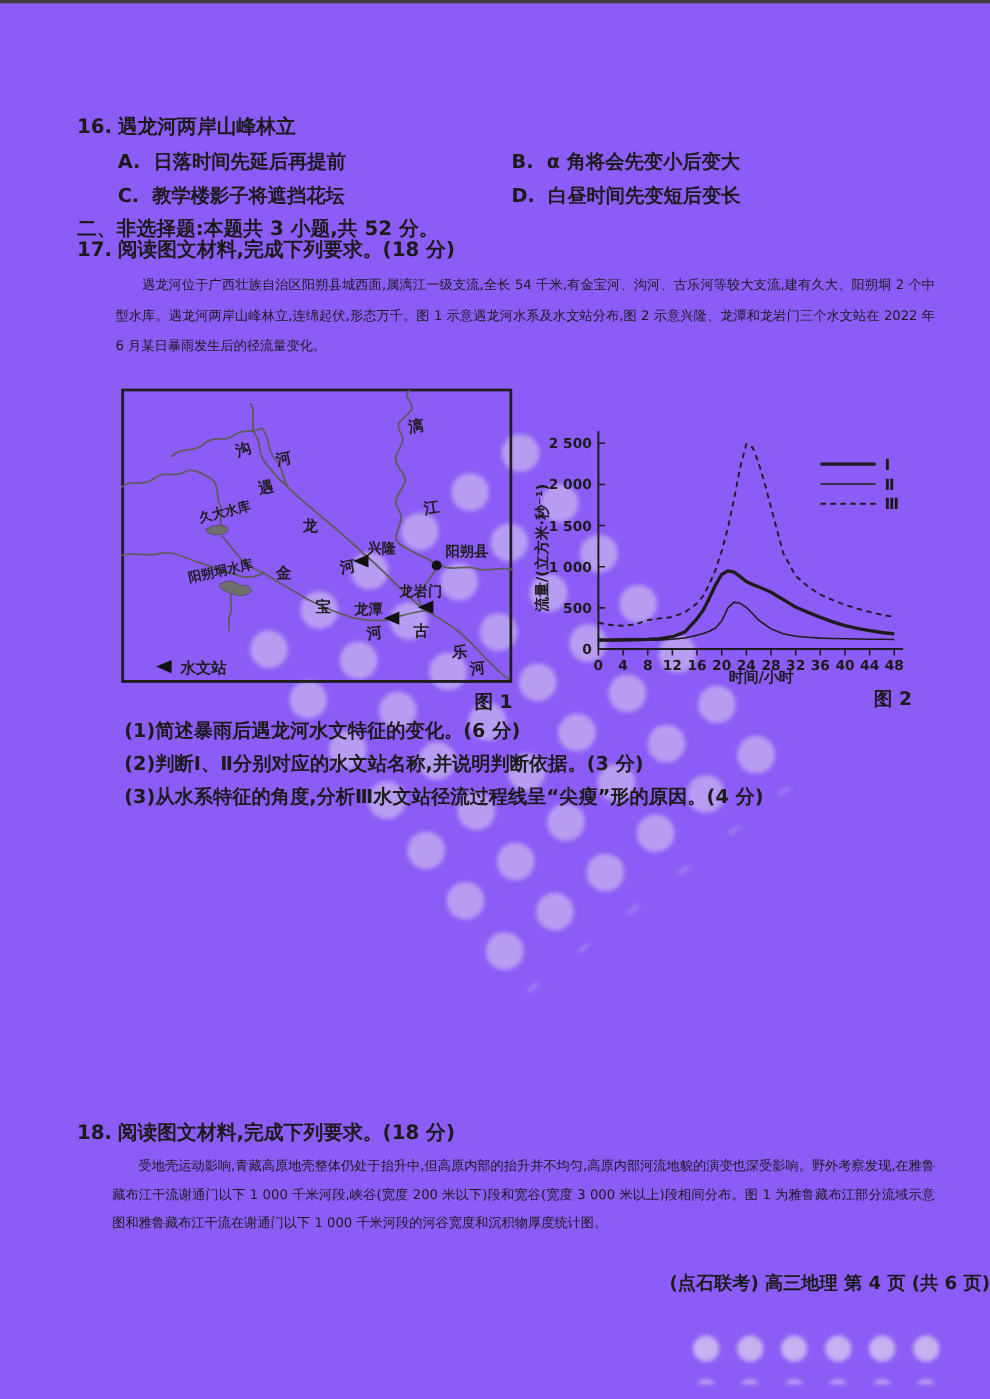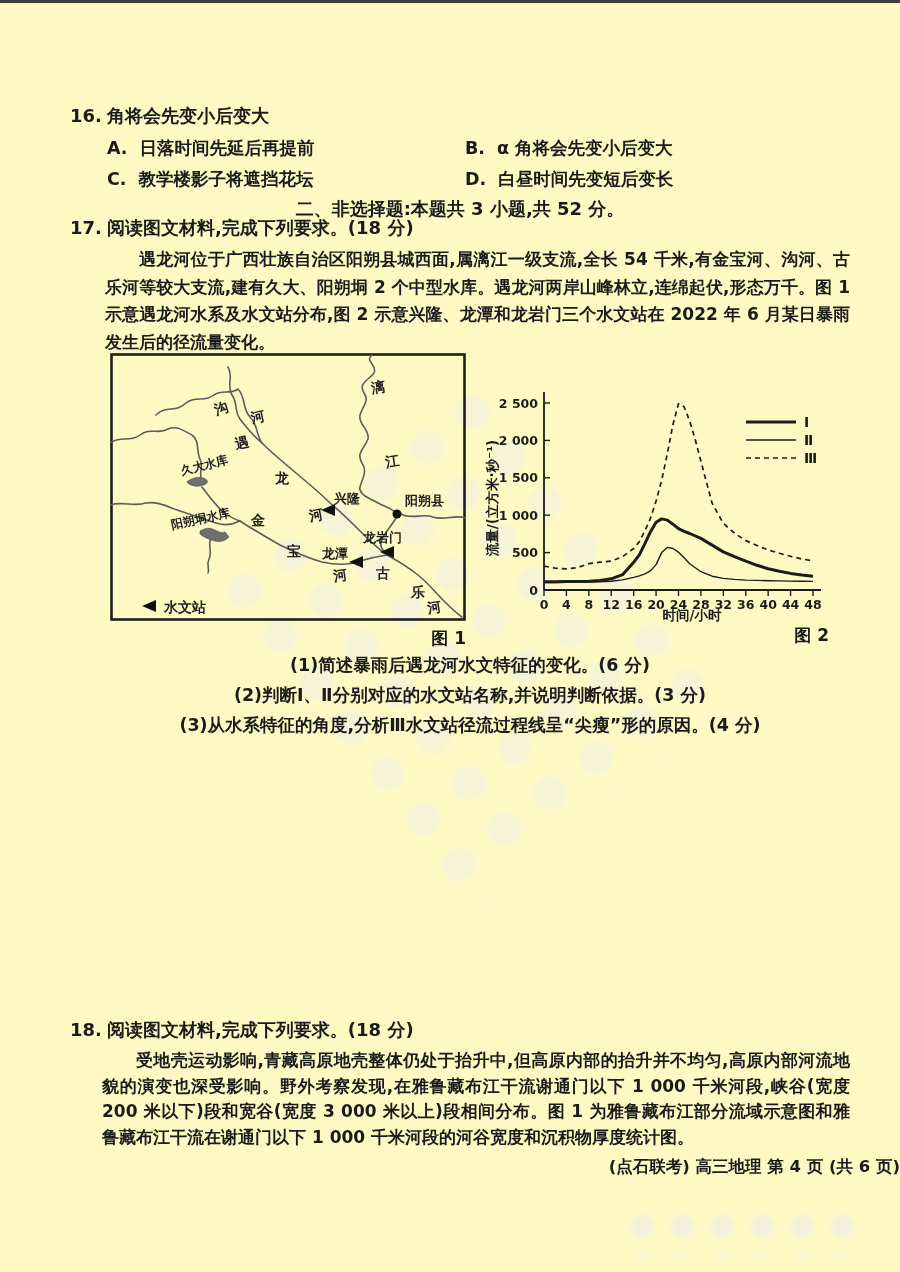--- a/index.html
+++ b/index.html
@@ -1,35 +1,35 @@
 <!DOCTYPE html>
 <html><head>
 <meta charset="utf-8">
 <style>
   html,body{margin:0;padding:0;background:#ffffff;}
-  .page{position:relative;width:900px;height:1272px;background:#fef9c3;overflow:hidden;
+  .page{position:relative;width:900px;height:1272px;background:#8b5cf6;overflow:hidden;
         font-family:"DejaVu Sans","Liberation Sans",sans-serif;color:#1b1b1b;}
   .topline{position:absolute;top:0;left:0;right:0;height:3px;background:#3d3d3d;}
 
   .qline{display:flex;font-weight:bold;font-size:18px;line-height:24px;}
   .qnum{width:37px;flex:none;}
   .opts-row{display:flex;margin-top:8px;font-weight:bold;font-size:17.5px;line-height:24px;}
   .opt{display:flex;}
   .opt-left{width:358px;margin-left:37px;box-sizing:border-box;flex:none;}
   .opt .letter{margin-right:12px;}
 
   .block{position:absolute;left:70px;width:780px;}
   .sec-title{font-weight:bold;font-size:18px;line-height:24px;}
-  .material{margin:6px 0 0 0;font-size:17px;line-height:27.5px;text-align:justify;text-indent:2em;font-weight:bold;}
+  .material{margin:6px 0 0 0;font-size:12px;line-height:27.5px;text-align:justify;text-indent:2em;}
   .material18{line-height:25.5px;}
 
   .fig{position:absolute;}
   .fig-caption{text-align:right;font-weight:bold;font-size:17px;margin-top:6px;}
 
-  .subqs{position:absolute;left:96px;top:650px;width:748px;font-size:17.5px;font-weight:bold;line-height:30px;text-align:center;}
+  .subqs{position:absolute;left:113px;top:650px;width:748px;font-size:17.5px;font-weight:bold;line-height:30px;}
 
   .footer{position:absolute;left:0;right:0;top:1156px;text-align:right;font-weight:bold;font-size:16.5px;}
 
   
   .wm{position:absolute;opacity:.45;filter:blur(2px);pointer-events:none;
       background-image:radial-gradient(closest-side,#ededed 0 58%,transparent 60%);
       background-size:58px 58px;}
   .wm-diag{left:295px;top:430px;width:360px;height:420px;transform:rotate(-38deg);}
   .wm-br{left:622px;top:1206px;width:235px;height:52px;opacity:.6;background-size:40px 40px;}
 
@@ -57,21 +57,21 @@
 <body>
 
 <div class="page">
   <div class="topline"></div>
   <div class="wm wm-diag"></div>
   <div class="wm wm-br"></div>
 
   <div class="block" style="top:104px;">
     <div class="qline">
       <span class="qnum">16.</span>
-      <span>角将会先变小后变大</span>
+      <span>遇龙河两岸山峰林立</span>
     </div>
     <div class="opts-row">
       <div class="opt opt-left">
         <span class="letter">A.</span>
         <span>日落时间先延后再提前</span>
       </div>
       <div class="opt">
         <span class="letter">B.</span>
         <span>α 角将会先变小后变大</span>
       </div>
@@ -81,21 +81,21 @@
         <span class="letter">C.</span>
         <span>教学楼影子将遮挡花坛</span>
       </div>
       <div class="opt">
         <span class="letter">D.</span>
         <span>白昼时间先变短后变长</span>
       </div>
     </div>
   </div>
 
-  <div class="block sec-title" style="top:197px;text-align:center;">二、非选择题:本题共 3 小题,共 52 分。</div>
+  <div class="block sec-title" style="top:197px;">二、非选择题:本题共 3 小题,共 52 分。</div>
 
   <div class="block" style="top:216px;">
     <div class="qline">
       <span class="qnum">17.</span>
       <span>阅读图文材料,完成下列要求。(18 分)</span>
     </div>
     <p class="material" style="width:745px;margin-left:35px;">遇龙河位于广西壮族自治区阳朔县城西面,属漓江一级支流,全长 54 千米,有金宝河、沟河、古乐河等较大支流,建有久大、阳朔垌 2 个中型水库。遇龙河两岸山峰林立,连绵起伏,形态万千。图 1 示意遇龙河水系及水文站分布,图 2 示意兴隆、龙潭和龙岩门三个水文站在 2022 年 6 月某日暴雨发生后的径流量变化。</p>
   </div>
 
   <div class="fig" style="left:110px;top:353px;width:356px;">

